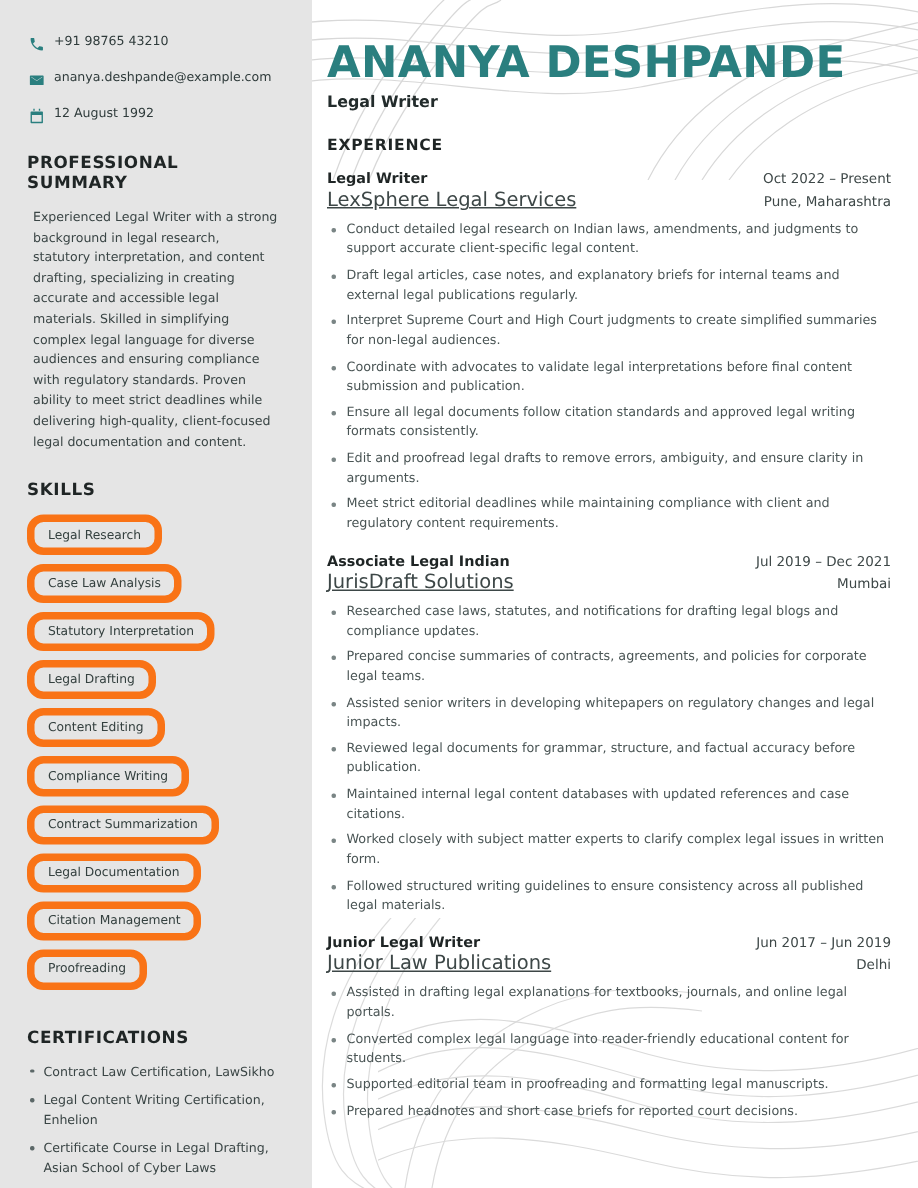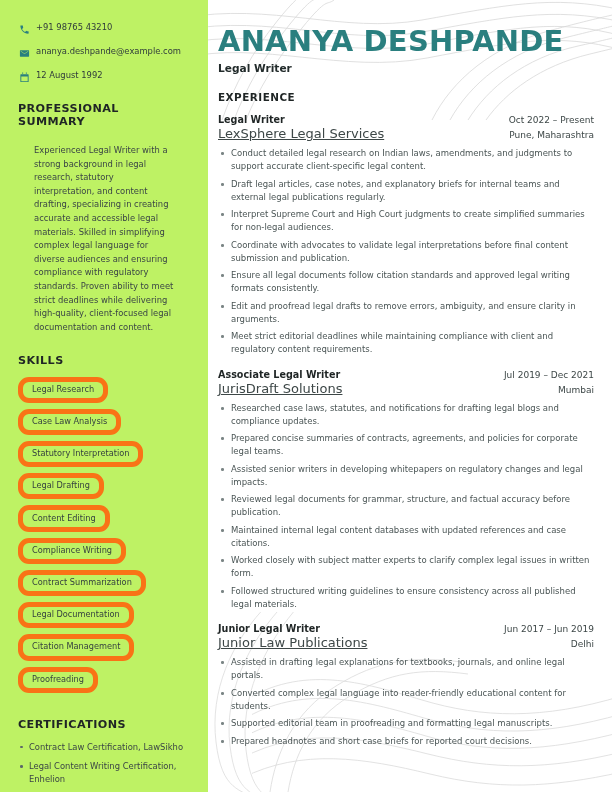--- a/index.html
+++ b/index.html
@@ -14,21 +14,21 @@
 
   
   .topo{position:absolute;pointer-events:none;}
   .topo-top{top:0;right:0;width:420px;height:120px;}
   .topo-bottom{bottom:0;right:0;width:360px;height:150px;}
   .topo-left{bottom:0;left:200px;width:140px;height:180px;}
 
   
   .sidebar{
     position:absolute;left:0;top:0;width:208px;height:792px;
-    background:#bef264;
+    background:#e5e5e5;
     box-sizing:border-box;
     padding:22px 18px 0 18px;
   }
   .contact-list{margin:0;padding:0;list-style:none;}
   .contact-item{
     display:flex;align-items:flex-start;
     margin-bottom:11px;
     font-size:8.4px;line-height:1.35;
     color:#2f3b3b;
   }
@@ -38,21 +38,21 @@
     display:flex;align-items:center;justify-content:center;
   }
   .contact-icon svg{display:block;}
   .contact-text{flex:1;word-break:break-word;}
 
   .side-heading{
     font-size:11.2px;font-weight:bold;letter-spacing:.4px;
     color:#1f2525;margin:19px 0 10px 0;text-transform:uppercase;
   }
   .summary-text{
-    font-size:8.4px;line-height:1.62;color:#3a4545;margin:16px;
+    font-size:8.4px;line-height:1.62;color:#3a4545;margin:4px;
   }
 
   .skills-wrap{margin-top:2px;}
   .skill-pill{
     display:inline-block;
     border:5px solid #f97316;
     border-radius:11px;
     padding:3.2px 9px;
     font-size:8.2px;color:#34403f;
     margin:0 0 6px 0;
@@ -213,21 +213,21 @@
             <li class="bullet">Draft legal articles, case notes, and explanatory briefs for internal teams and external legal publications regularly.</li>
             <li class="bullet">Interpret Supreme Court and High Court judgments to create simplified summaries for non-legal audiences.</li>
             <li class="bullet">Coordinate with advocates to validate legal interpretations before final content submission and publication.</li>
             <li class="bullet">Ensure all legal documents follow citation standards and approved legal writing formats consistently.</li>
             <li class="bullet">Edit and proofread legal drafts to remove errors, ambiguity, and ensure clarity in arguments.</li>
             <li class="bullet">Meet strict editorial deadlines while maintaining compliance with client and regulatory content requirements.</li>
           </ul>
         </div>
         <div class="job">
           <div class="job-row">
-            <span class="job-title">Associate Legal Writer</span>
+            <span class="job-title">Associate Legal Indian</span>
             <span class="job-date">Jul 2019 – Dec 2021</span>
           </div>
           <div class="job-row sub">
             <span class="job-company">JurisDraft Solutions</span>
             <span class="job-loc">Mumbai</span>
           </div>
           <ul class="bullets">
             <li class="bullet">Researched case laws, statutes, and notifications for drafting legal blogs and compliance updates.</li>
             <li class="bullet">Prepared concise summaries of contracts, agreements, and policies for corporate legal teams.</li>
             <li class="bullet">Assisted senior writers in developing whitepapers on regulatory changes and legal impacts.</li>

